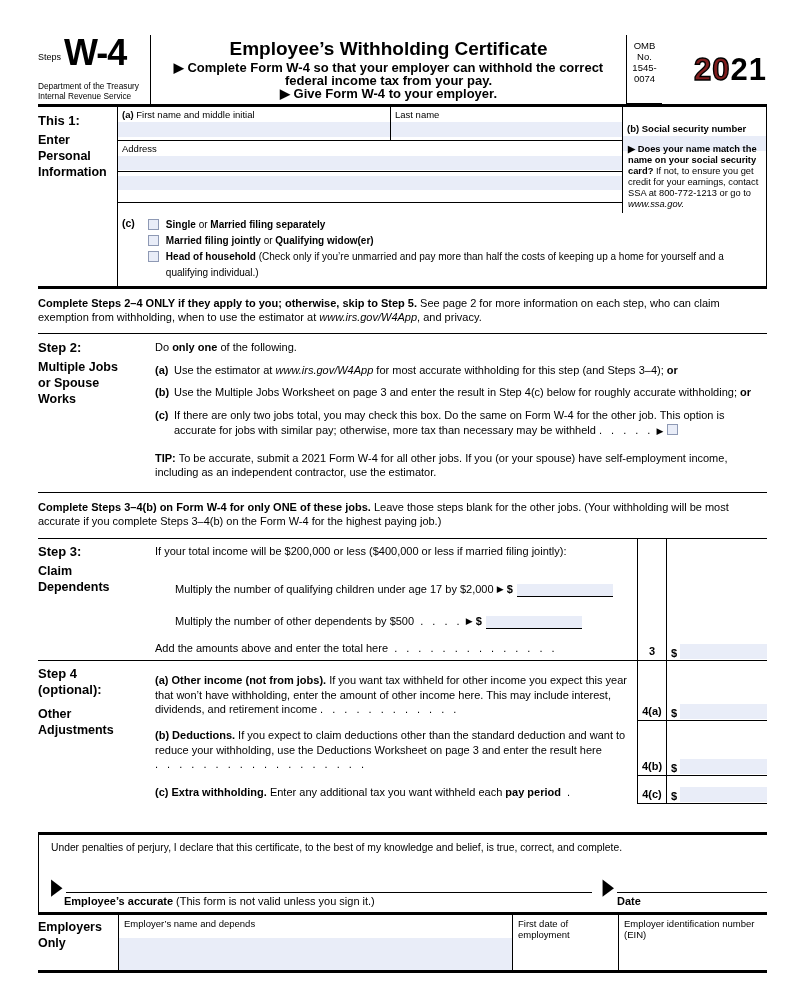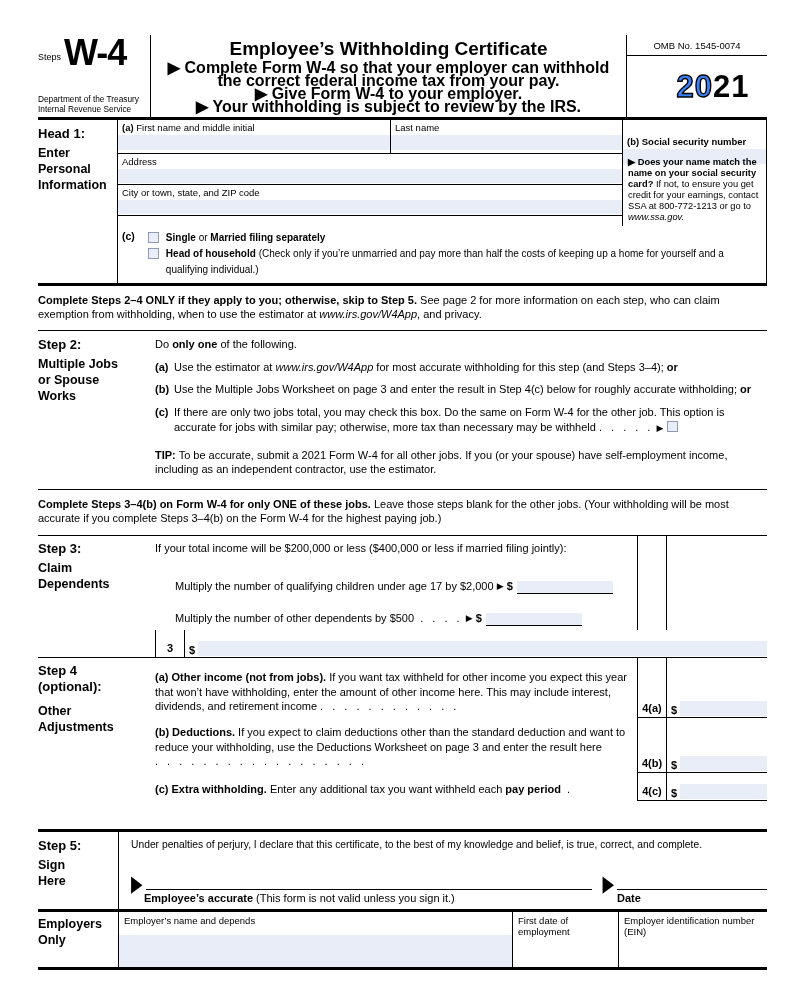--- a/index.html
+++ b/index.html
@@ -16,25 +16,25 @@
 
   
   .hd { display:flex; border-bottom:3px solid #000; min-height:66px; }
   .hd-left { width:112px; display:flex; flex-direction:column; justify-content:space-between; padding:2px 2px 3px 0; }
   .hd-formline { display:flex; align-items:flex-end; gap:3px; }
   .hd-form-word { font-size:9px; padding-bottom:7px; }
   .hd-form-num { font-size:36px; font-weight:bold; letter-spacing:-1px; line-height:32px; }
   .hd-dept { font-size:8.3px; line-height:10px; }
   .hd-center { flex:1; border-left:1px solid #000; border-right:1px solid #000; text-align:center; padding:3px 8px 4px; }
   .hd-title { font-size:19px; font-weight:bold; margin-bottom:1px; }
-  .hd-bullet { font-size:16px; font-weight:bold; line-height:13px; }
-  .hd-right { width:140px; display:flex; flex-direction:column; text-align:center; }
+  .hd-bullet { font-size:13px; font-weight:bold; line-height:13px; }
+  .hd-right { width:140px; display:flex; flex-direction:row; text-align:center; }
   .hd-omb { font-size:9.5px; padding:5px 2px 4px; border-bottom:1px solid #000; }
   .hd-year { font-size:31px; font-weight:bold; flex:1; display:flex; align-items:center; justify-content:center; letter-spacing:1px; }
-  .yr-outline { color:#3b82f6;margin-left:32px; -webkit-text-stroke:1.4px #000; }
+  .yr-outline { color:#7f1d1d;margin-left:32px; -webkit-text-stroke:1.4px #000; }
 
   
   .s1 { display:flex; border-bottom:3px solid #000; }
   .step-label { width:80px; padding-top:6px; }
   .step-t { font-size:13px; font-weight:bold; }
   .step-sub { font-size:12.5px; font-weight:bold; line-height:16px; white-space:pre-line; margin-top:4px; }
   .s1-table { flex:1; border-left:1px solid #000; border-right:1px solid #000; }
   .s1-top { display:flex; }
   .s1-main { width:504px; }
   .s1-row { display:flex; border-bottom:1px solid #000; }
@@ -122,34 +122,33 @@
       </div>
       <div class="hd-dept">
         <div>Department of the Treasury</div>
         <div>Internal Revenue Service</div>
       </div>
     </div>
     <div class="hd-center">
       <div class="hd-title">Employee’s Withholding Certificate</div>
       <div class="hd-bullet">▶ Complete Form W-4 so that your employer can withhold the correct federal income tax from your pay.</div>
       <div class="hd-bullet">▶ Give Form W-4 to your employer.</div>
-      <div class="hd-bullet">▶ Your withholding is subject to review by the IRS.</div>
     </div>
     <div class="hd-right">
       <div class="hd-omb">OMB No. 1545-0074</div>
       <div class="hd-year">
         <span class="yr-outline">20</span>
           <span>21</span>
       </div>
     </div>
   </div>
 
   <div class="s1">
     <div class="step-label">
-      <div class="step-t">Head 1:</div>
+      <div class="step-t">This 1:</div>
       <div class="step-sub">Enter
 Personal
 Information</div>
     </div>
     <div class="s1-table">
       <div class="s1-top">
         <div class="s1-main">
           <div class="s1-row" style="height:34px;">
             <div class="cell c-first">
               <div class="cell-label"><span class="b">(a)</span> <span>First name and middle initial</span></div>
@@ -161,21 +160,20 @@
             </div>
           </div>
           <div class="s1-row" style="height:31px;">
             <div class="cell c-wide">
               <div class="cell-label">Address</div>
               <div class="fill" style="height:14px;"></div>
             </div>
           </div>
           <div class="s1-row" style="height:31px;">
             <div class="cell c-wide">
-              <div class="cell-label">City or town, state, and ZIP code</div>
               <div class="fill" style="height:14px;"></div>
             </div>
           </div>
         </div>
         <div class="s1-right">
           <div class="ssn-cell">
             <div class="cell-label"><span class="b">(b)</span> <span class="b">Social security number</span></div>
             <div class="fill" style="height:15px; margin:2px -4px 0;"></div>
           </div>
           <div class="ssn-note">
@@ -185,20 +183,24 @@
       </div>
       <div class="s1-c">
         <div class="c-marker">(c)</div>
         <div>
           <div class="opt">
             <span class="cb"></span>
             <span><span class="b">Single</span><span> or </span><span class="b">Married filing separately</span></span>
           </div>
           <div class="opt">
             <span class="cb"></span>
+            <span><span class="b">Married filing jointly</span><span> or </span><span class="b">Qualifying widow(er)</span></span>
+          </div>
+          <div class="opt">
+            <span class="cb"></span>
             <span><span class="b">Head of household</span><span> </span><span>(Check only if you’re unmarried and pay more than half the costs of keeping up a home for yourself and a qualifying individual.)</span></span>
           </div>
         </div>
       </div>
     </div>
   </div>
 
   <div class="notice">
     <span class="b">Complete Steps 2–4 ONLY if they apply to you; otherwise, skip to Step 5.</span><span> See page 2 for more information on each step, who can claim exemption from withholding, when to use the estimator at </span><span class="i">www.irs.gov/W4App</span><span>, and privacy.</span>
   </div>
@@ -256,20 +258,23 @@
       </div>
       <div class="frow" style="height:32px;">
         <div class="row-mid indent">
           <span>Multiply the number of other dependents by $500</span>&nbsp;&nbsp;<span class="dots">. . . .</span>&nbsp;&nbsp;<span class="arrow">▶</span>&nbsp;<span class="b">$</span>
           <span class="inline-fill fill"></span>
         </div>
         <div class="row-num"></div>
         <div class="row-amt"></div>
       </div>
       <div class="frow" style="height:27px;">
+        <div class="row-mid">
+          <span>Add the amounts above and enter the total here</span>&nbsp;&nbsp;<span class="dots" style="flex:1;">. . . . . . . . . . . . . .</span>
+        </div>
         <div class="row-num">3</div>
         <div class="row-amt">
           <span class="b">$</span>
           <span class="amt-fill fill"></span>
         </div>
       </div>
     </div>
   </div>
 
   <div class="sec">
@@ -318,25 +323,20 @@
           <span class="b">$</span>
           <span class="amt-fill fill"></span>
         </div>
       </div>
     </div>
   </div>
 
   <div class="spacer28"></div>
 
   <div class="s5">
-    <div class="s5-label">
-      <div class="step-t">Step 5:</div>
-      <div class="step-sub">Sign
-Here</div>
-    </div>
     <div class="s5-content">
       <div class="decl">Under penalties of perjury, I declare that this certificate, to the best of my knowledge and belief, is true, correct, and complete.</div>
       <div class="sigrow">
         <span class="bigarrow">▶</span>
         <span class="sigline"></span>
         <span class="bigarrow">▶</span>
         <span class="dateline"></span>
       </div>
       <div class="siglabels">
         <span class="siglab"><span class="b">Employee’s accurate</span><span> (This form is not valid unless you sign it.)</span></span>

